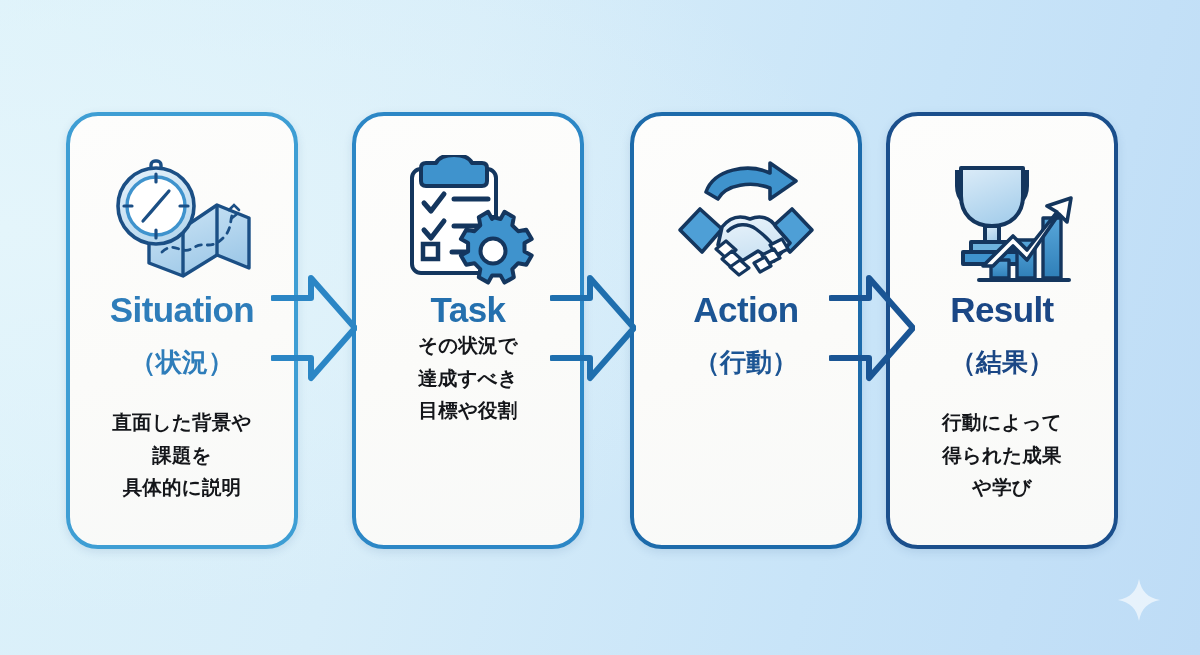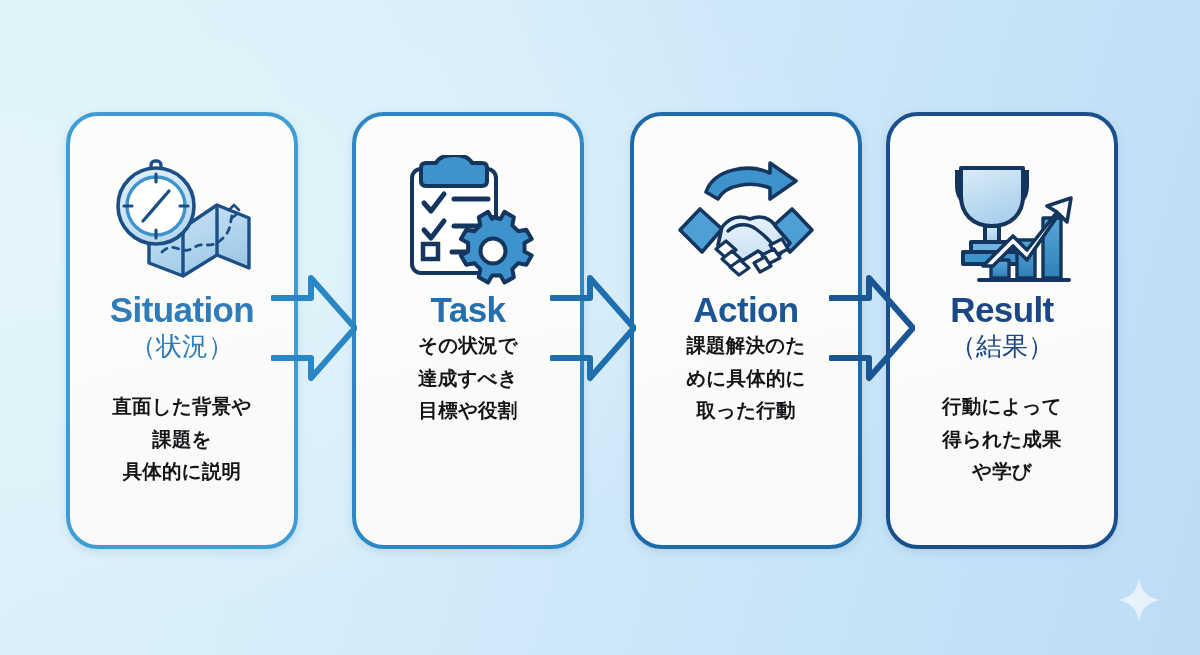--- a/index.html
+++ b/index.html
@@ -63,24 +63,25 @@
 
   .title-en {
     font-size:35px;
     font-weight:bold;
     letter-spacing:-.6px;
     line-height:1.05;
     text-align:center;
   }
   .title-jp {
     font-size:26px;
-    font-weight:normal;
+    font-weight:bold;
     line-height:1.35;
     text-align:left;
     margin-bottom:26px;
+    margin-top:16px;
   }
 
   .c1 .title-en, .c1 .title-jp { color:#2e7dba; }
   .c2 .title-en, .c2 .title-jp { color:#2470ae; }
   .c3 .title-en, .c3 .title-jp { color:#1c5594; }
   .c4 .title-en, .c4 .title-jp { color:#1b4785; }
 
   .desc {
     font-size:19.5px;
     font-weight:bold;
@@ -209,21 +210,21 @@
           </g>
 
           <g fill="#ffffff" stroke="#14365e" stroke-width="3.2" stroke-linejoin="round">
             <path d="M100 88 L112 82 L118 92 L106 98 Z"></path>
             <path d="M92 98 L104 92 L110 101 L98 107 Z"></path>
             <path d="M84 106 L95 100 L101 109 L90 115 Z"></path>
           </g>
         </svg>
       </div>
       <div class="title-en">Action</div>
-      <div class="desc">課題解決のた<br>めに具体的に<br>取った行動</div>
+      <div class="title-jp">（行動）</div>
     </div>
 
     <div class="card c4">
       <div class="icon-wrap">
         <svg width="142" height="128" viewBox="0 0 142 128">
           <defs>
             <linearGradient id="trog" x1="0" y1="0" x2="0.4" y2="1">
               <stop offset="0%" stop-color="#dcecf8"></stop>
               <stop offset="100%" stop-color="#a9d0ec"></stop>
             </linearGradient>

